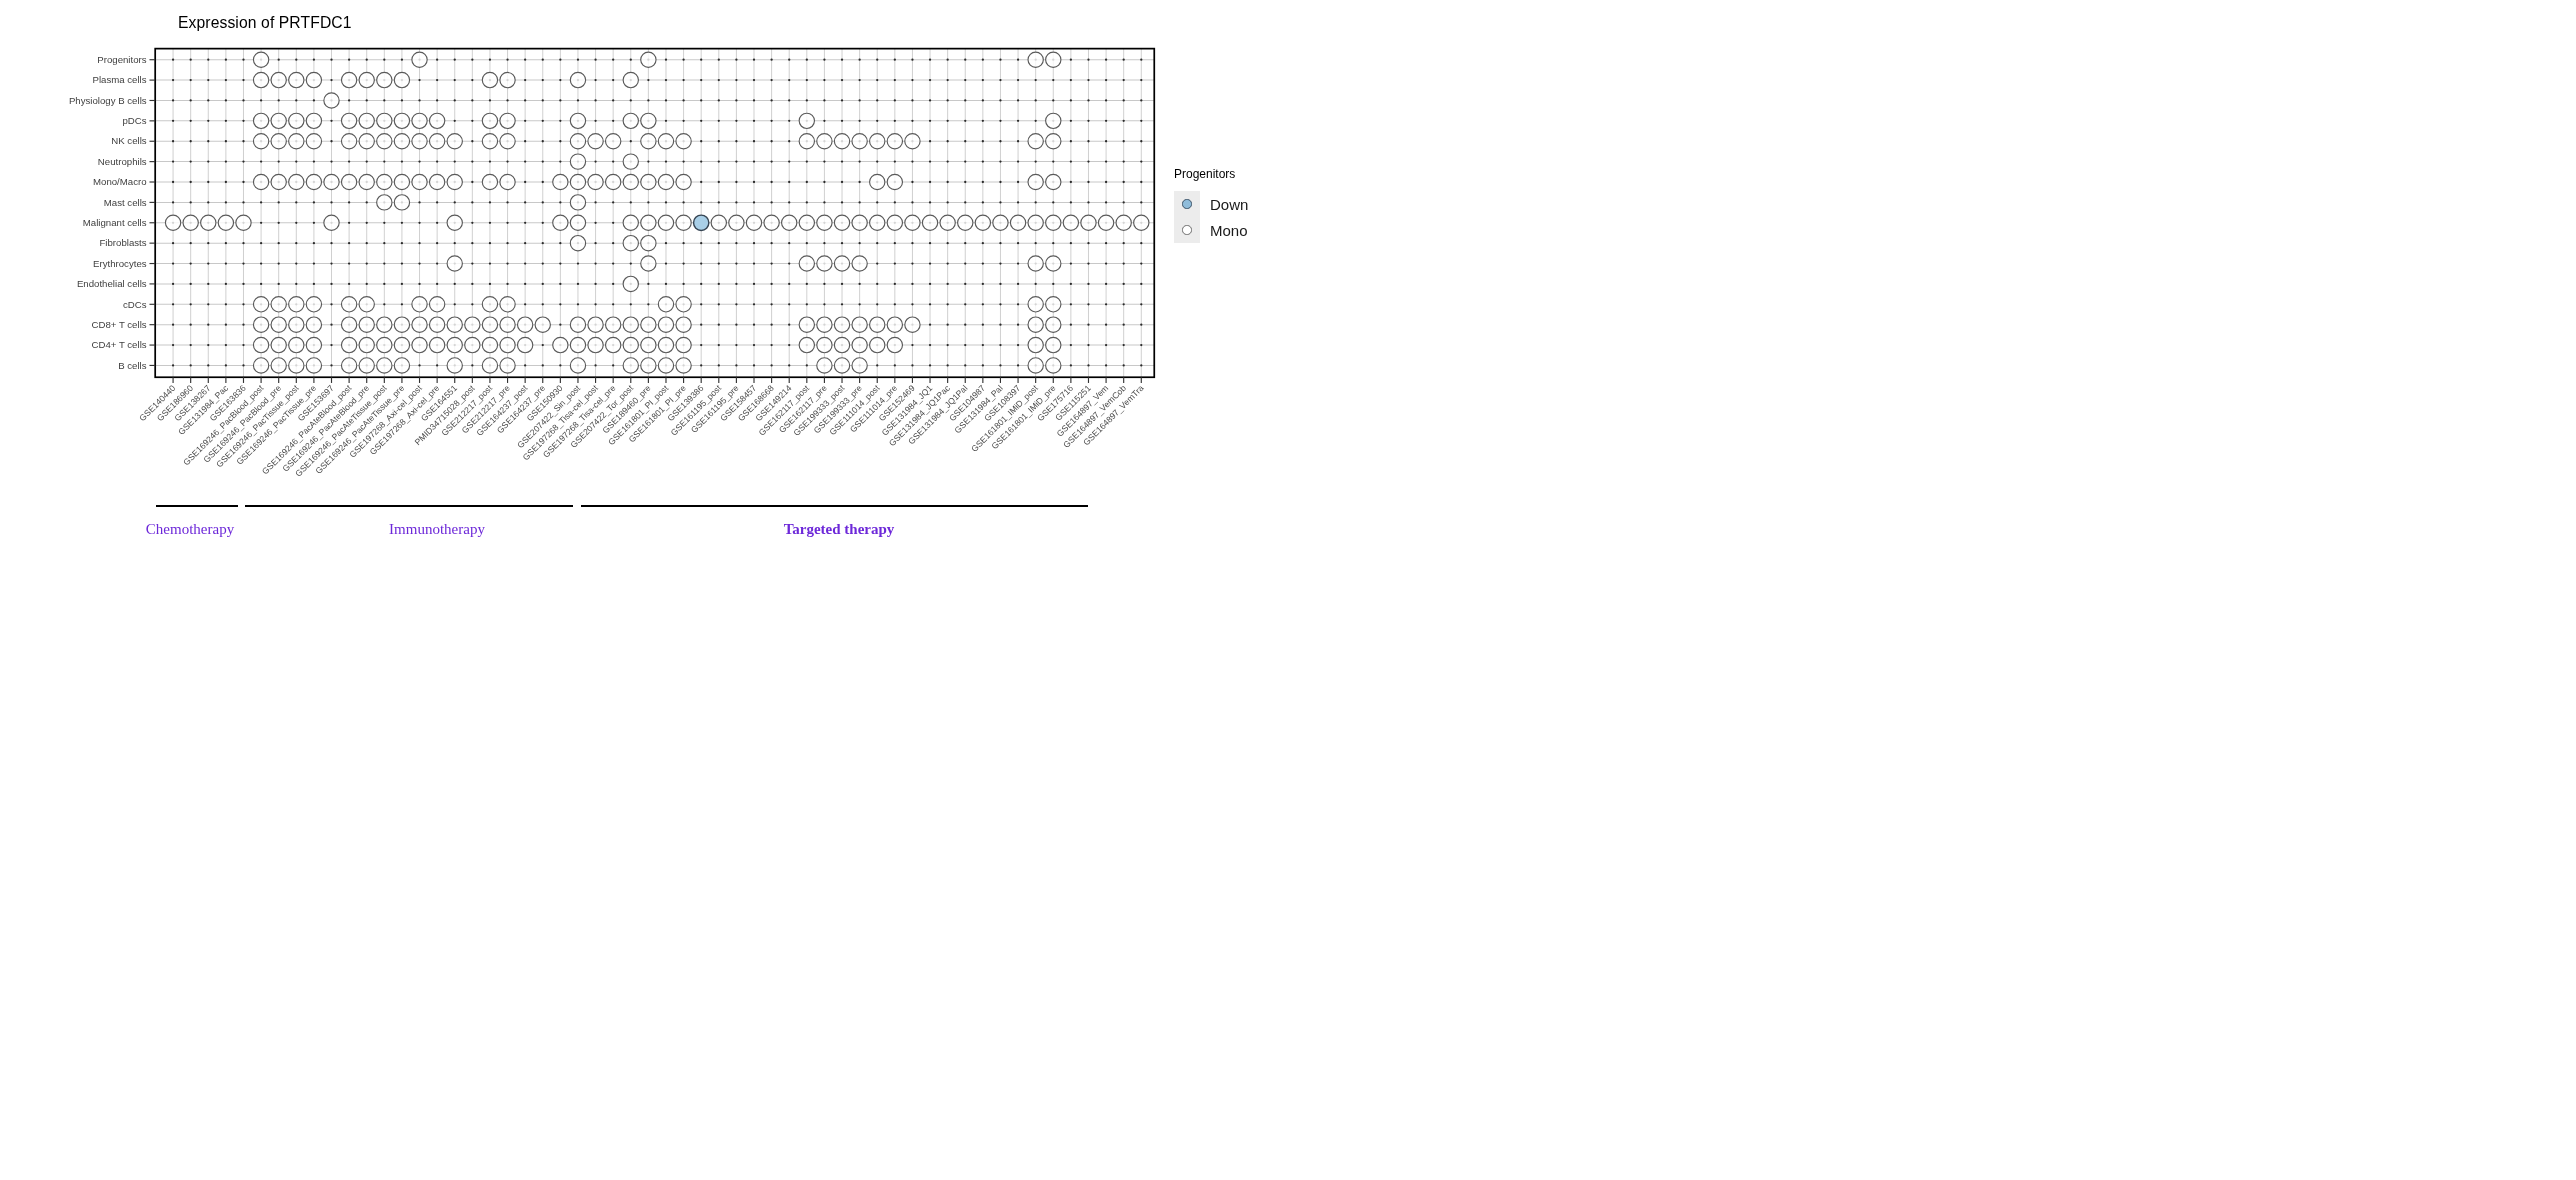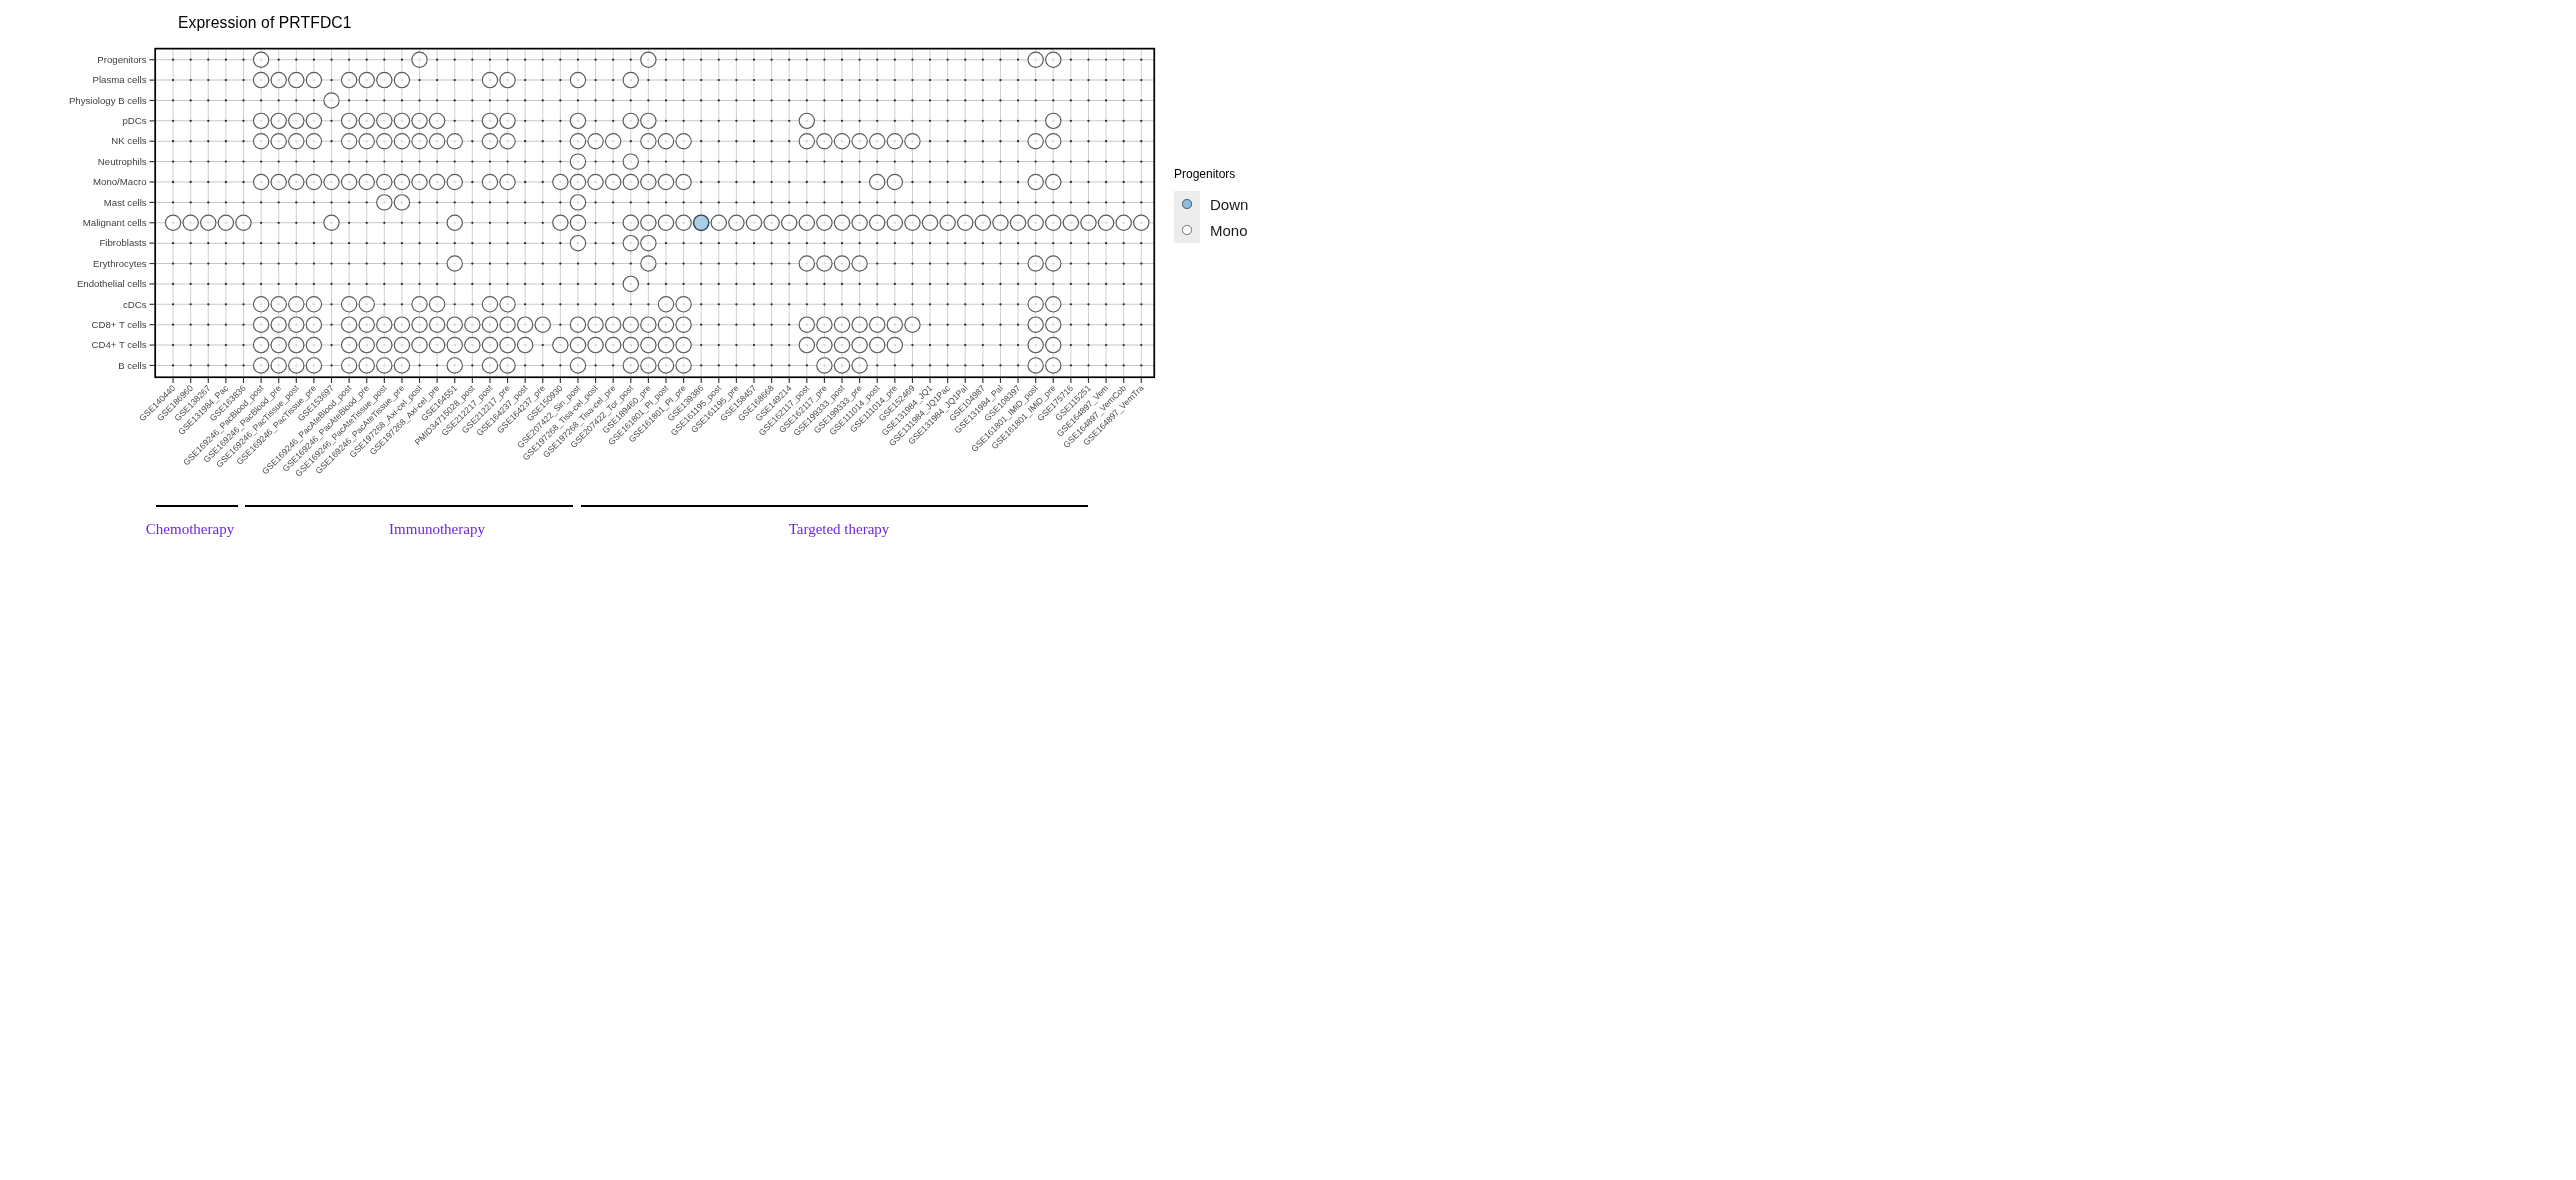--- a/index.html
+++ b/index.html
@@ -1396,16 +1396,16 @@
       <span class="legend-label">Mono</span>
     </div>
   </div>
 
   <div id="group-annotations">
       <div class="group-line" style="left: 156px; width: 82px;"></div>
       <div class="group-label" style="left: 190px;">Chemotherapy</div>
       <div class="group-line" style="left: 245px; width: 328px;"></div>
       <div class="group-label" style="left: 437px;">Immunotherapy</div>
       <div class="group-line" style="left: 581px; width: 507px;"></div>
-      <div class="group-label" style="left: 839px;">Targeted therapy</div>
+      <div class="group-label" style="left: 839px; font-weight: bold;">Targeted therapy</div>
     </div>
 </div>
 
 
 </body></html>

